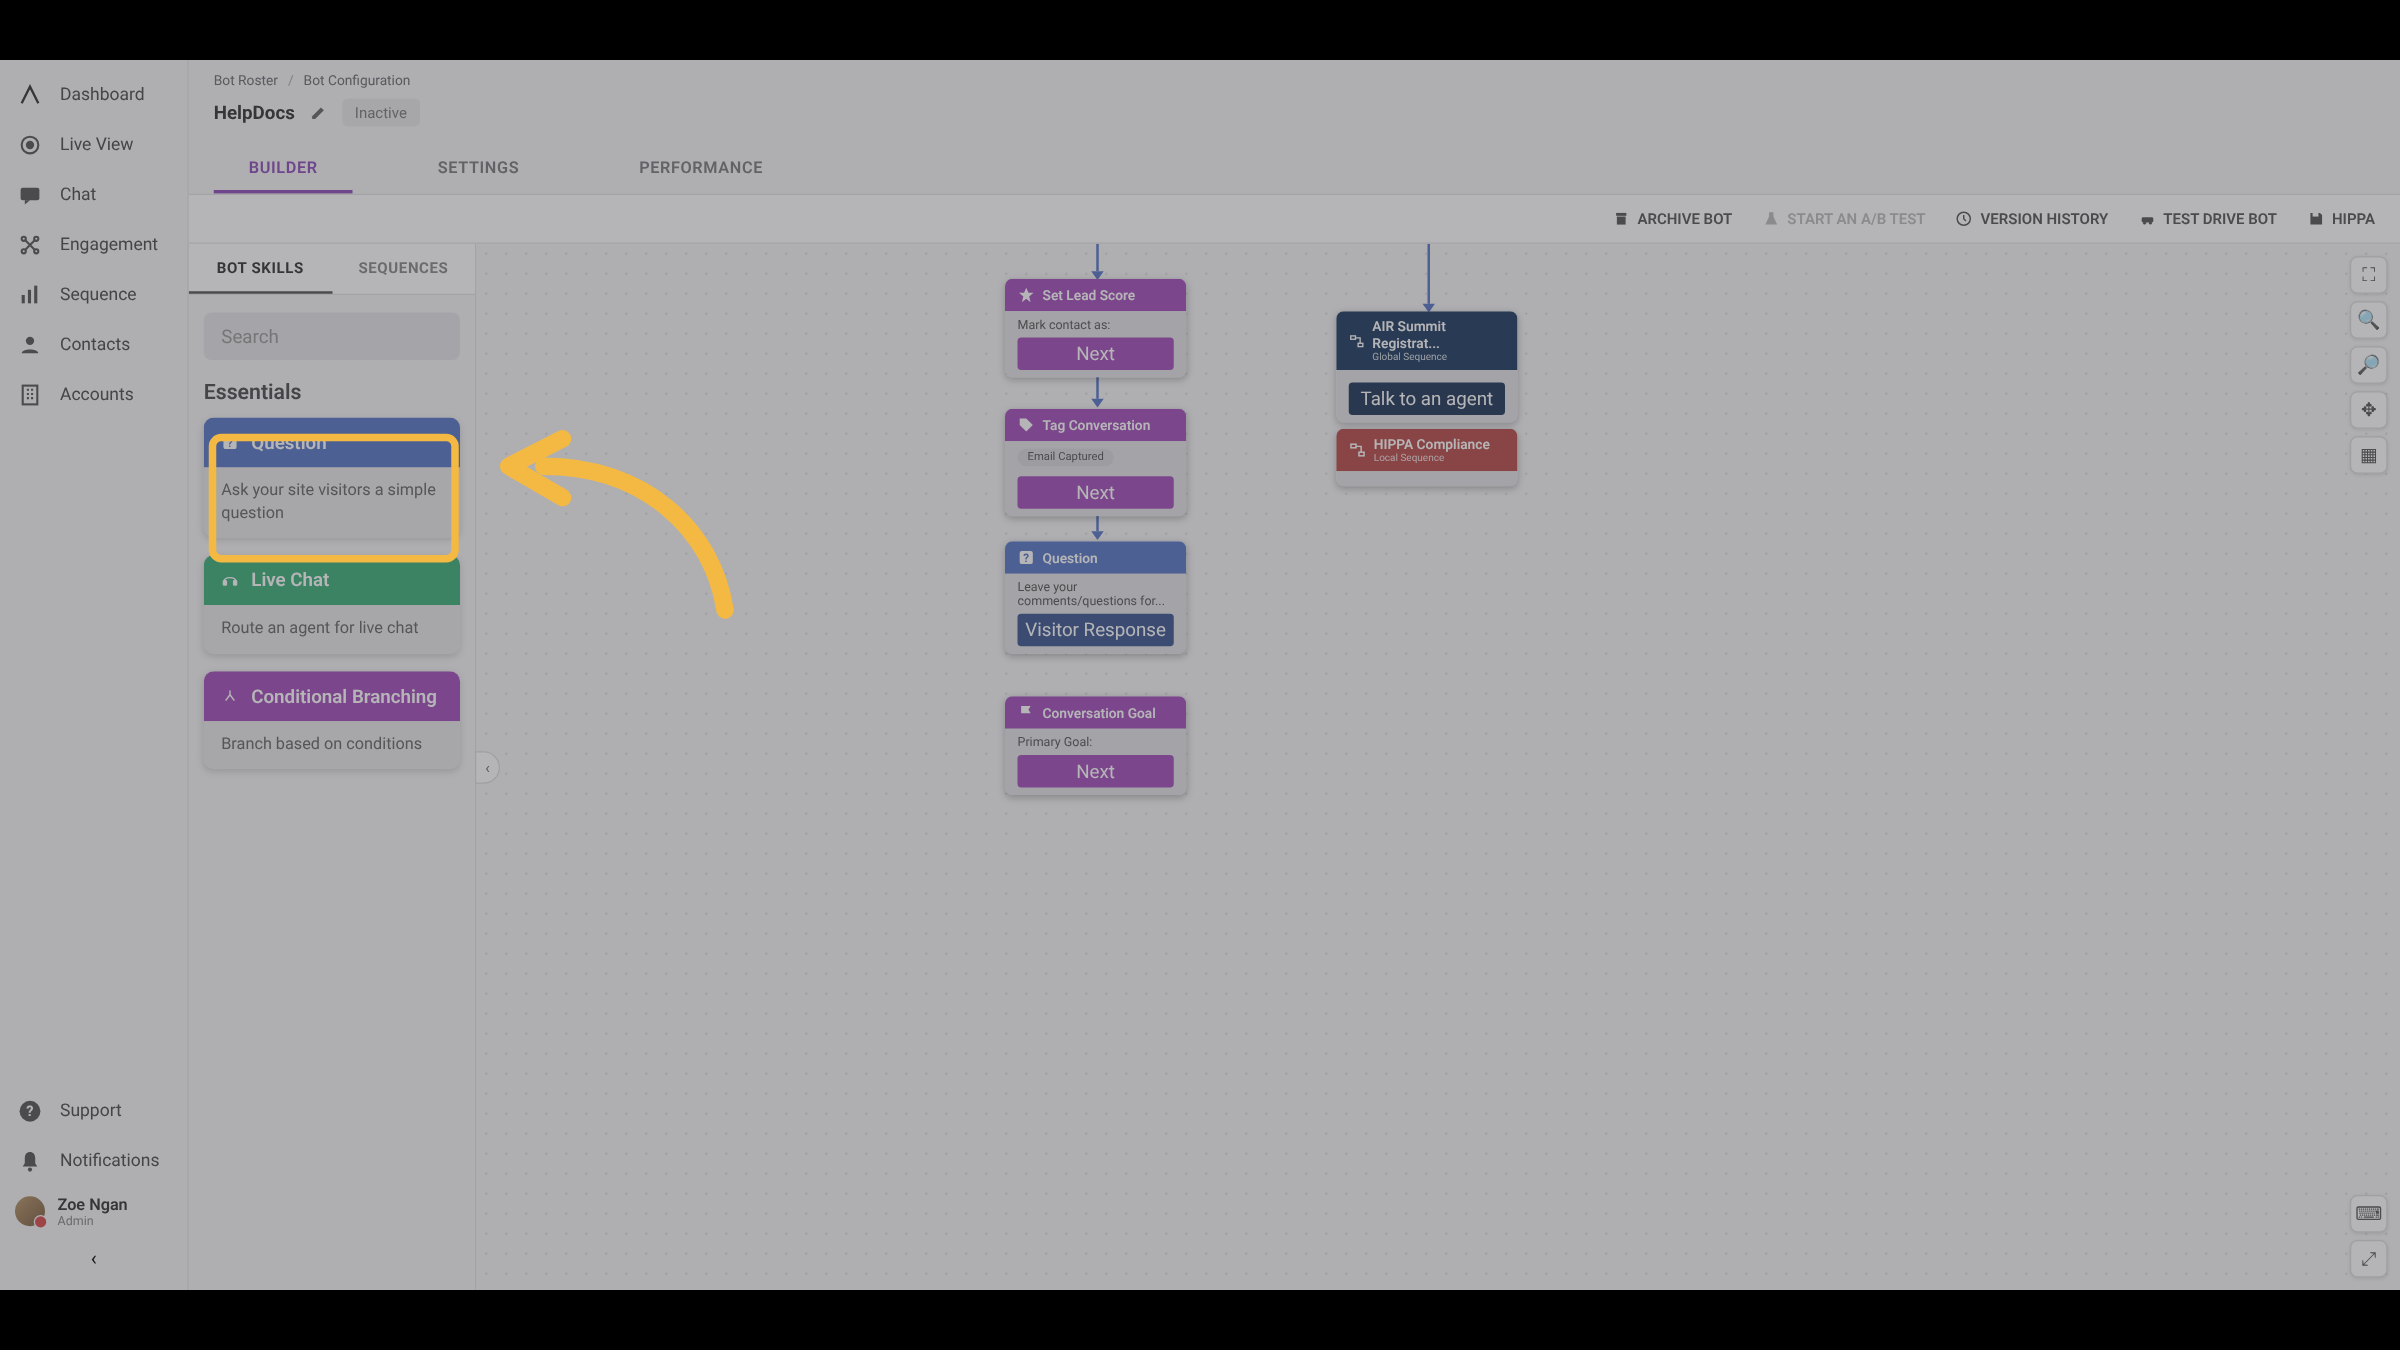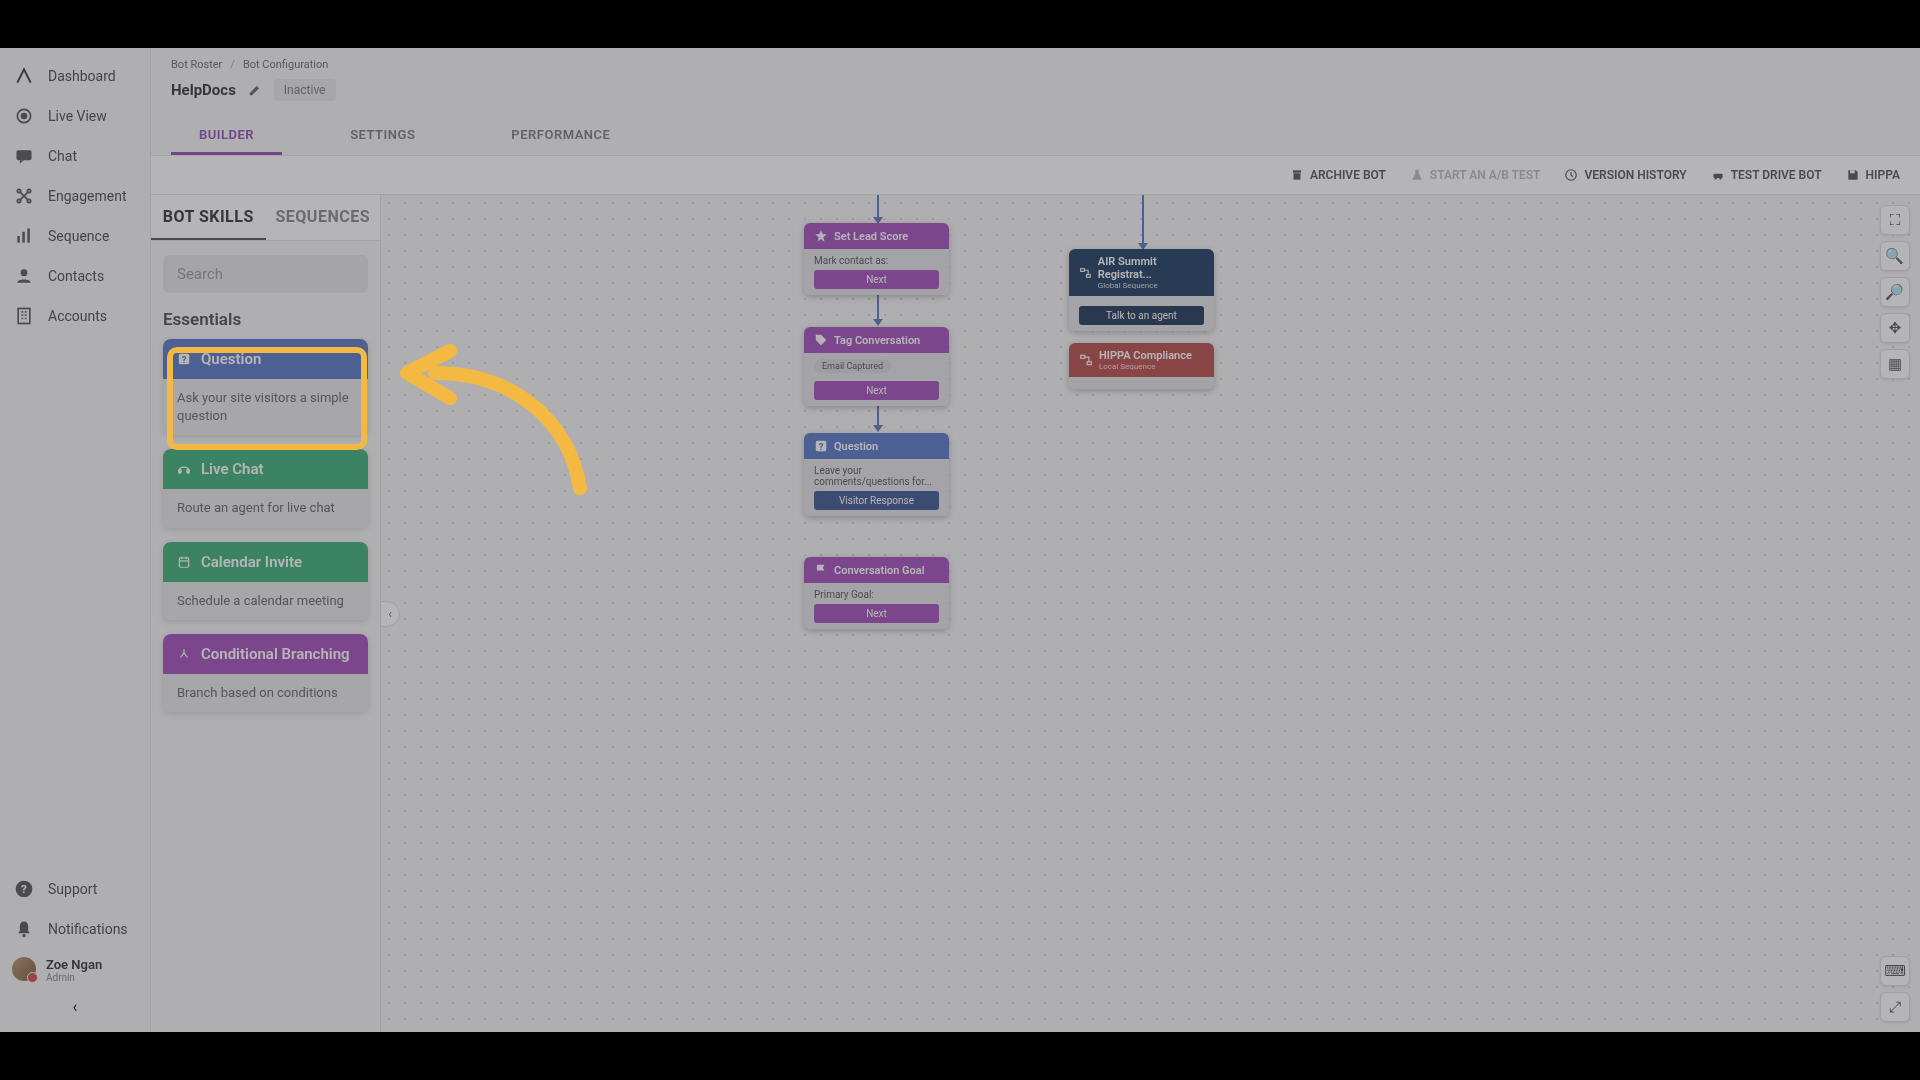--- a/index.html
+++ b/index.html
@@ -36,21 +36,21 @@
 .toolbar { background: #fff; border-top: 1px solid #e3e3e6; border-bottom: 1px solid #e3e3e6; height: 40px; display: flex; align-items: center; justify-content: flex-end; gap: 24px; padding: 0 20px; font-size: 12px; color: #555; }
 .toolbar .itm { display: flex; align-items: center; gap: 6px; cursor: pointer; font-weight: 600; }
 .toolbar .disabled { color: #bbb; }
 
 
 .workspace { flex: 1; display: flex; position: relative; overflow: hidden; }
 
 
 .skills-panel { width: 230px; background: #f5f5f7; border-right: 1px solid #e3e3e6; display: flex; flex-direction: column; }
 .skills-tabs { display: flex; background: #fff; border-bottom: 1px solid #e3e3e6; }
-.skills-tab { flex: 1; text-align: center; padding: 12px 0; font-size: 16px; font-weight: 700; color: #888; letter-spacing: .5px; cursor: pointer; border-bottom: 2px solid transparent; }
+.skills-tab { flex: 1; text-align: center; padding: 12px 0; font-size: 12px; font-weight: 700; color: #888; letter-spacing: .5px; cursor: pointer; border-bottom: 2px solid transparent; }
 .skills-tab.active { color: #333; border-bottom-color: #555; }
 .skills-scroll { flex: 1; overflow-y: auto; padding: 14px 12px 18px; position: relative; }
 .skills-scroll::-webkit-scrollbar { width: 8px; }
 .skills-scroll::-webkit-scrollbar-thumb { background: #bbb; border-radius: 4px; }
 .search-box { background: #e6e6e9; border-radius: 6px; padding: 10px 14px; color: #999; font-size: 15px; margin-bottom: 16px; }
 .section-hd { font-size: 17px; font-weight: 600; color: #4a4a4e; margin-bottom: 10px; }
 .skill-card { border-radius: 8px; overflow: hidden; margin-bottom: 14px; box-shadow: 0 2px 6px rgba(0,0,0,.15); cursor: grab; }
 .skill-hd { display: flex; align-items: center; gap: 10px; padding: 11px 14px; color: #fff; font-weight: 600; font-size: 15px; }
 .skill-desc { background: #e9e9eb; color: #666; font-size: 13px; padding: 10px 14px; line-height: 1.4; }
 .c-blue { background: #5876c5; }
@@ -63,21 +63,21 @@
 
 .canvas { flex: 1; background: #f5f5f7; position: relative; background-image: radial-gradient(#d8d8db 1px, transparent 1px); background-size: 16px 16px; }
 .canvas-tools { position: absolute; right: 10px; top: 10px; display: flex; flex-direction: column; gap: 6px; }
 .canvas-tools-bottom { position: absolute; right: 10px; bottom: 10px; display: flex; flex-direction: column; gap: 6px; }
 .ctool { width: 30px; height: 30px; background: #fff; border: 1px solid #ddd; border-radius: 6px; display: flex; align-items: center; justify-content: center; font-size: 15px; color: #555; cursor: pointer; box-shadow: 0 1px 3px rgba(0,0,0,.1); }
 .collapse-panel-btn { position: absolute; left: -1px; top: 50%; transform: translateY(-50%); width: 20px; height: 26px; background: #fff; border: 1px solid #ddd; border-radius: 0 13px 13px 0; display: flex; align-items: center; justify-content: center; font-size: 12px; color: #666; cursor: pointer; z-index: 3; }
 
 .node { position: absolute; width: 145px; border-radius: 6px; overflow: hidden; box-shadow: 0 2px 6px rgba(0,0,0,.25); font-size: 10px; }
 .node-hd { display: flex; align-items: center; gap: 6px; padding: 6px 10px; color: #fff; font-weight: 600; font-size: 11px; }
 .node-body { background: #e4e4e7; padding: 6px 10px; color:#555;}
-.node-btn { background: #a24db8; color: #fff; text-align: center; padding: 4px 0; border-radius: 3px; font-size: 10px; margin-top: 4px; }
+.node-btn { background: #a24db8; color: #fff; text-align: center; padding: 4px 0; border-radius: 3px; font-size: 15px; margin-top: 4px; }
 .node-btn.blue { background: #3a5490; }
 .node-btn.navy { background: #1e3657; }
 .chip { display: inline-block; background: #d8d8dc; color: #555; padding: 2px 8px; border-radius: 9px; font-size: 9px; margin-bottom: 4px; }
 .n-purple { background: #a24db8; }
 .n-blue { background: #5876c5; }
 .n-navy { background: #1e3a5f; }
 .n-red { background: #b84a4a; }
 
 .arrow-conn { position: absolute; color: #5876c5; }
 .arrow-conn .line { width: 2px; background: #5876c5; margin: 0 auto; }
@@ -302,32 +302,20 @@
                     <path d="M4 14 C4 7 20 7 20 14"></path>
                     <rect x="3" y="13" width="4" height="6" rx="1" fill="#fff"></rect>
                     <rect x="17" y="13" width="4" height="6" rx="1" fill="#fff"></rect>
                   </svg>
                 </span>
               <span>Live Chat</span>
             </div>
             <div class="skill-desc">Route an agent for live chat</div>
           </div>
 
-          <div class="skill-card">
-            <div class="skill-hd c-green">
-              <span class="mini-ic">
-                  <svg viewBox="0 0 24 24" fill="none" stroke="#fff" stroke-width="2">
-                    <rect x="4" y="5" width="16" height="16" rx="2"></rect>
-                    <path d="M4 10 L20 10 M8 3 L8 7 M16 3 L16 7"></path>
-                  </svg>
-                </span>
-              <span>Calendar Invite</span>
-            </div>
-            <div class="skill-desc">Schedule a calendar meeting</div>
-          </div>
 
           <div class="skill-card">
             <div class="skill-hd c-purple">
               <span class="mini-ic">
                   <svg viewBox="0 0 24 24" fill="none" stroke="#fff" stroke-width="2">
                     <path d="M12 4 L12 10 M12 10 L6 18 M12 10 L18 18"></path>
                   </svg>
                 </span>
               <span>Conditional Branching</span>
             </div>

